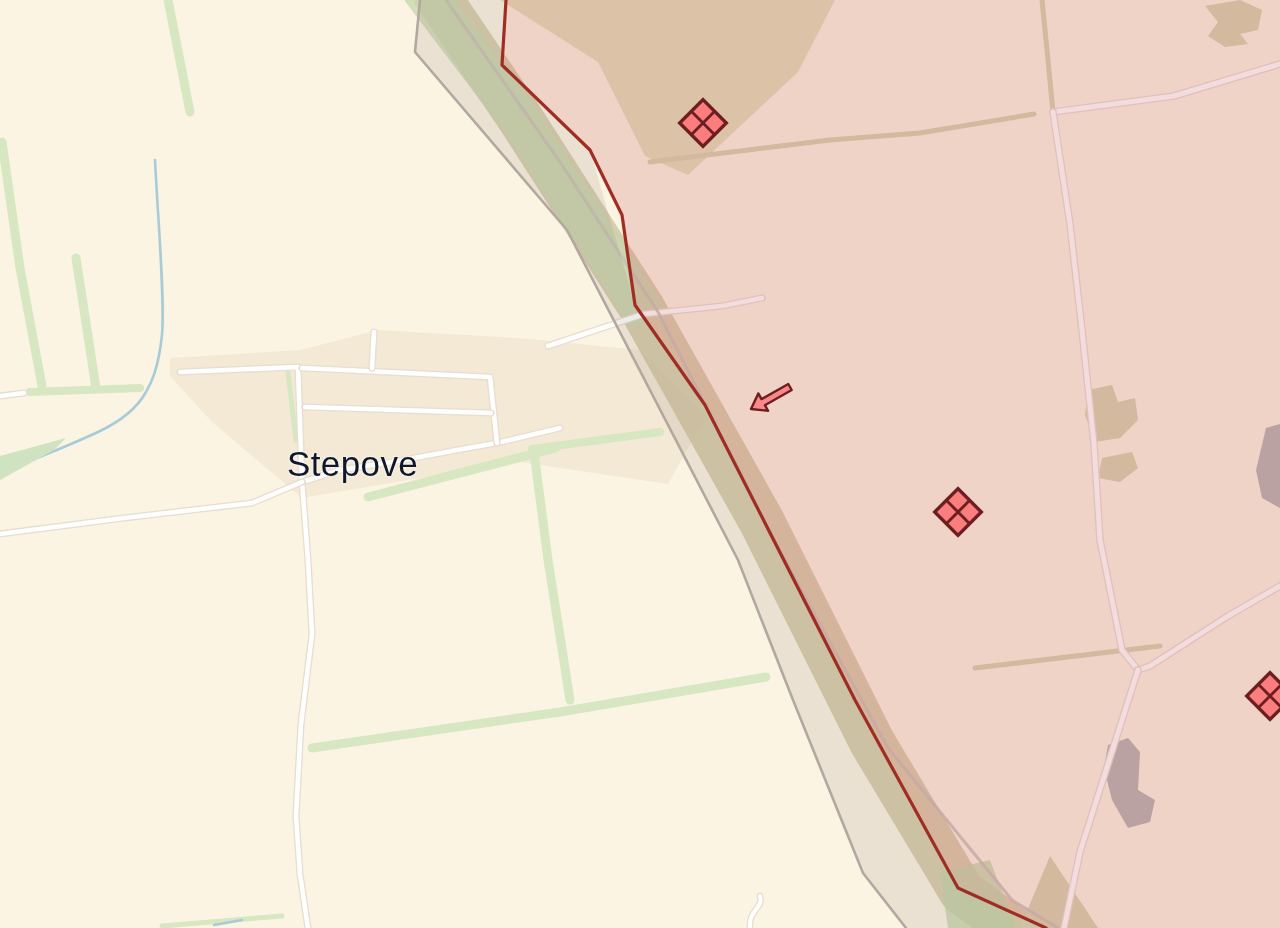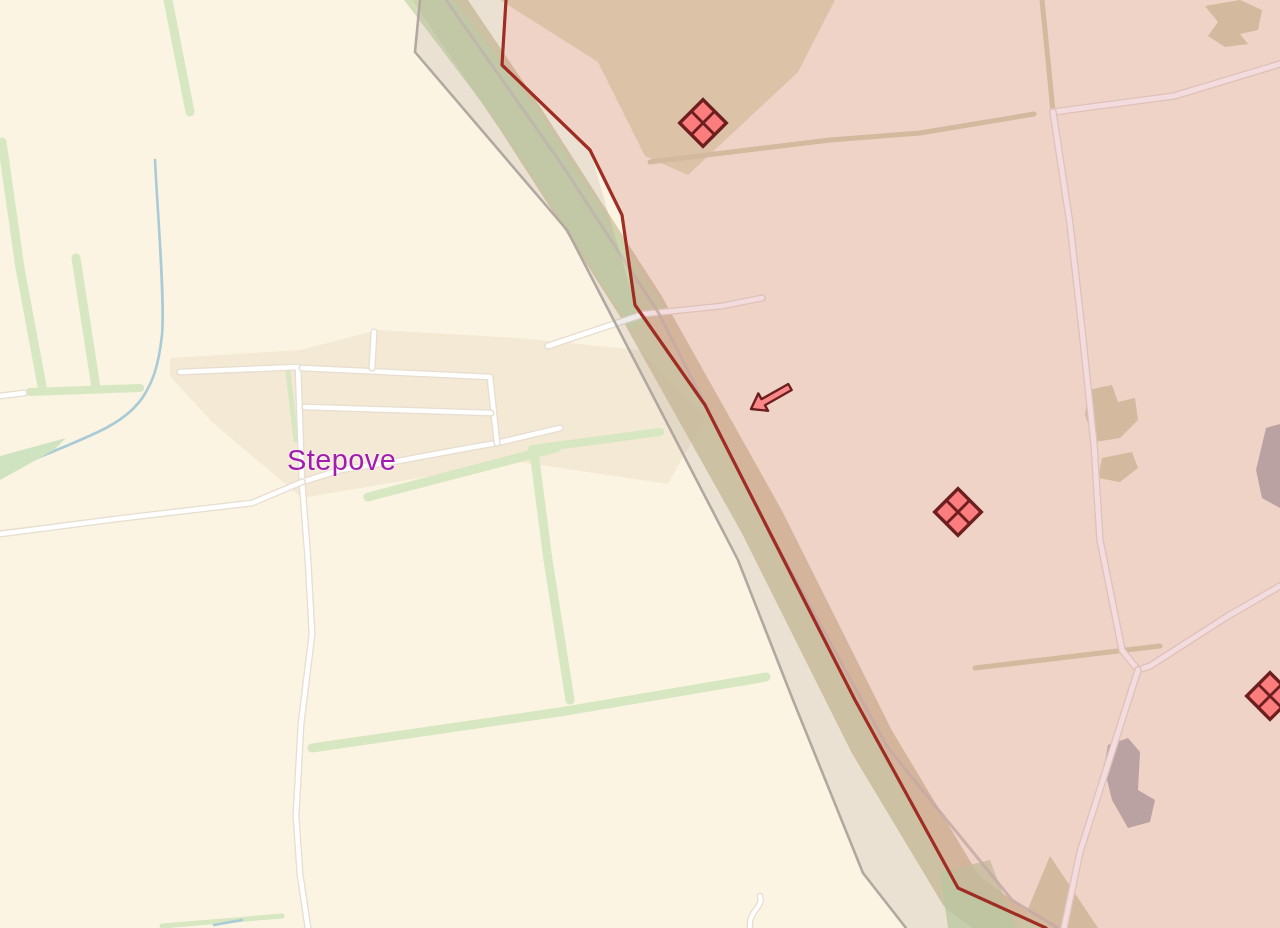--- a/index.html
+++ b/index.html
@@ -5,22 +5,22 @@
   html,body{margin:0;padding:0;background:#fcf4e2;}
   .stage{
     position:relative;width:1280px;height:928px;overflow:hidden;
     background:#fcf4e2;
     font-family:"Liberation Sans", sans-serif;
     cursor:grab;
   }
   #map-svg{position:absolute;left:0;top:0;width:1280px;height:928px;display:block;}
   .place-label{
     position:absolute;left:287px;top:444px;
-    font-size:29px;font-weight:400;letter-spacing:.4px;
-    color:#a21caf;
+    font-size:35px;font-weight:400;letter-spacing:.4px;
+    color:#0f172a;
     text-shadow:0 0 2px rgba(255,255,255,.8), 0 0 4px rgba(255,255,255,.6);
     user-select:none;white-space:nowrap;
   }
 </style>
 </head>
 <body>
 
 <div class="stage">
   <svg id="map-svg" viewBox="0 0 1280 928">
       <polygon points="170,358 300,350 378,330 520,338 640,350 706,416 668,484 520,462 420,478 302,498 212,422 170,376" fill="#f4e9d4" stroke-linejoin="round"></polygon>

